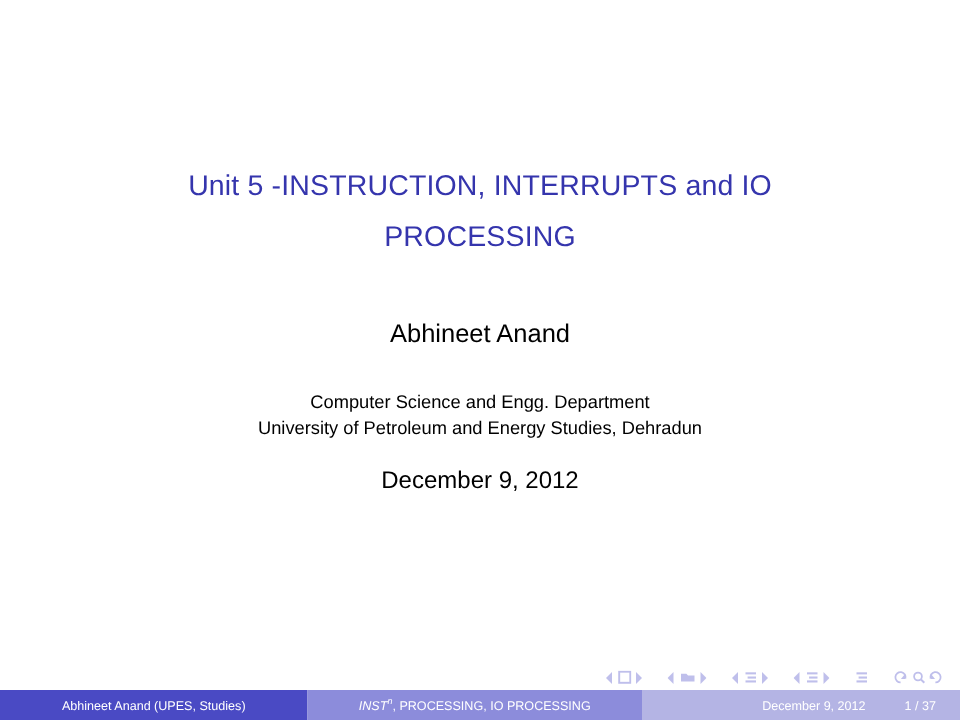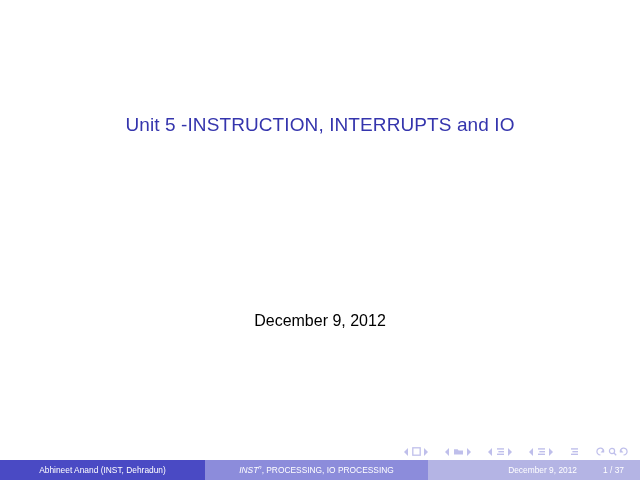--- a/index.html
+++ b/index.html
@@ -143,23 +143,31 @@
 </style>
 </head>
 <body>
 
 <div class="slide">
 
   <div class="title-block">
     <div class="slide-title">
       <span>Unit 5 -INSTRUCTION, INTERRUPTS and IO</span>
       <br>
+      <span>PROCESSING</span>
     </div>
   </div>
 
+  <div class="author-block">
+    <div class="author-name">Abhineet Anand</div>
+    <div class="institute">
+      <div>Computer Science and Engg. Department</div>
+      <div>University of Petroleum and Energy Studies, Dehradun</div>
+    </div>
+  </div>
 
   <div class="date-block">December 9, 2012</div>
 
   <div class="nav-symbols">
 
     <div class="nav-group">
       <span class="nav-glyph">
         <svg width="5" height="8" viewBox="0 0 5 8">
             <path d="M4 0 L0 4 L4 8 Z" fill="#8c8cdb"></path>
           </svg>
@@ -271,21 +279,21 @@
           <path d="M1.4 2 L1.4 5.6 L4.4 5.6 Z" fill="#8c8cdb"></path>
         </svg>
       </span>
     </div>
 
   </div>
 
   <div class="footer">
 
     <div class="footer-section footer-author">
-      <span>Abhineet Anand  (INST, Dehradun)</span>
+      <span>Abhineet Anand  (UPES, Studies)</span>
     </div>
 
     <div class="footer-section footer-title">
       <span><span class="inst-italic">INST</span><span class="inst-sup">n</span><span>, PROCESSING, IO PROCESSING</span></span>
     </div>
 
     <div class="footer-section footer-meta">
       <span class="footer-date">December 9, 2012</span>
       <span>1 / 37</span>
     </div>

